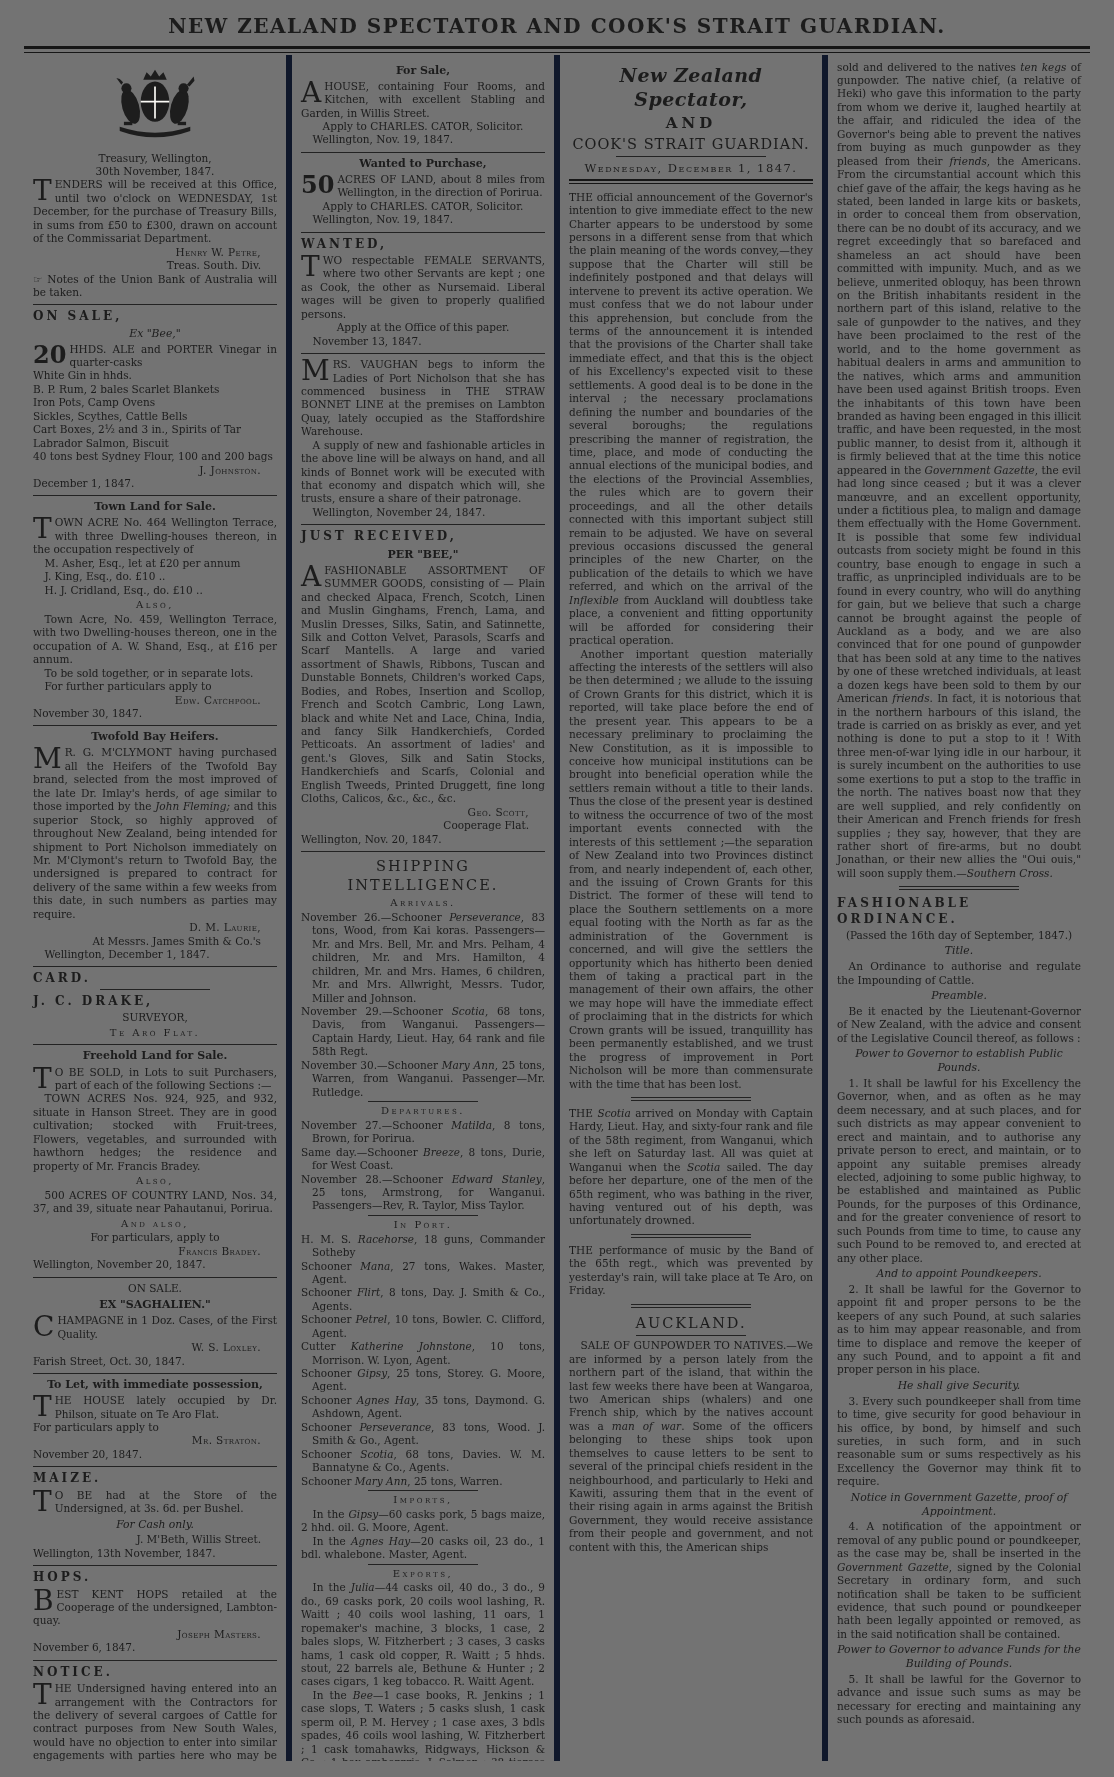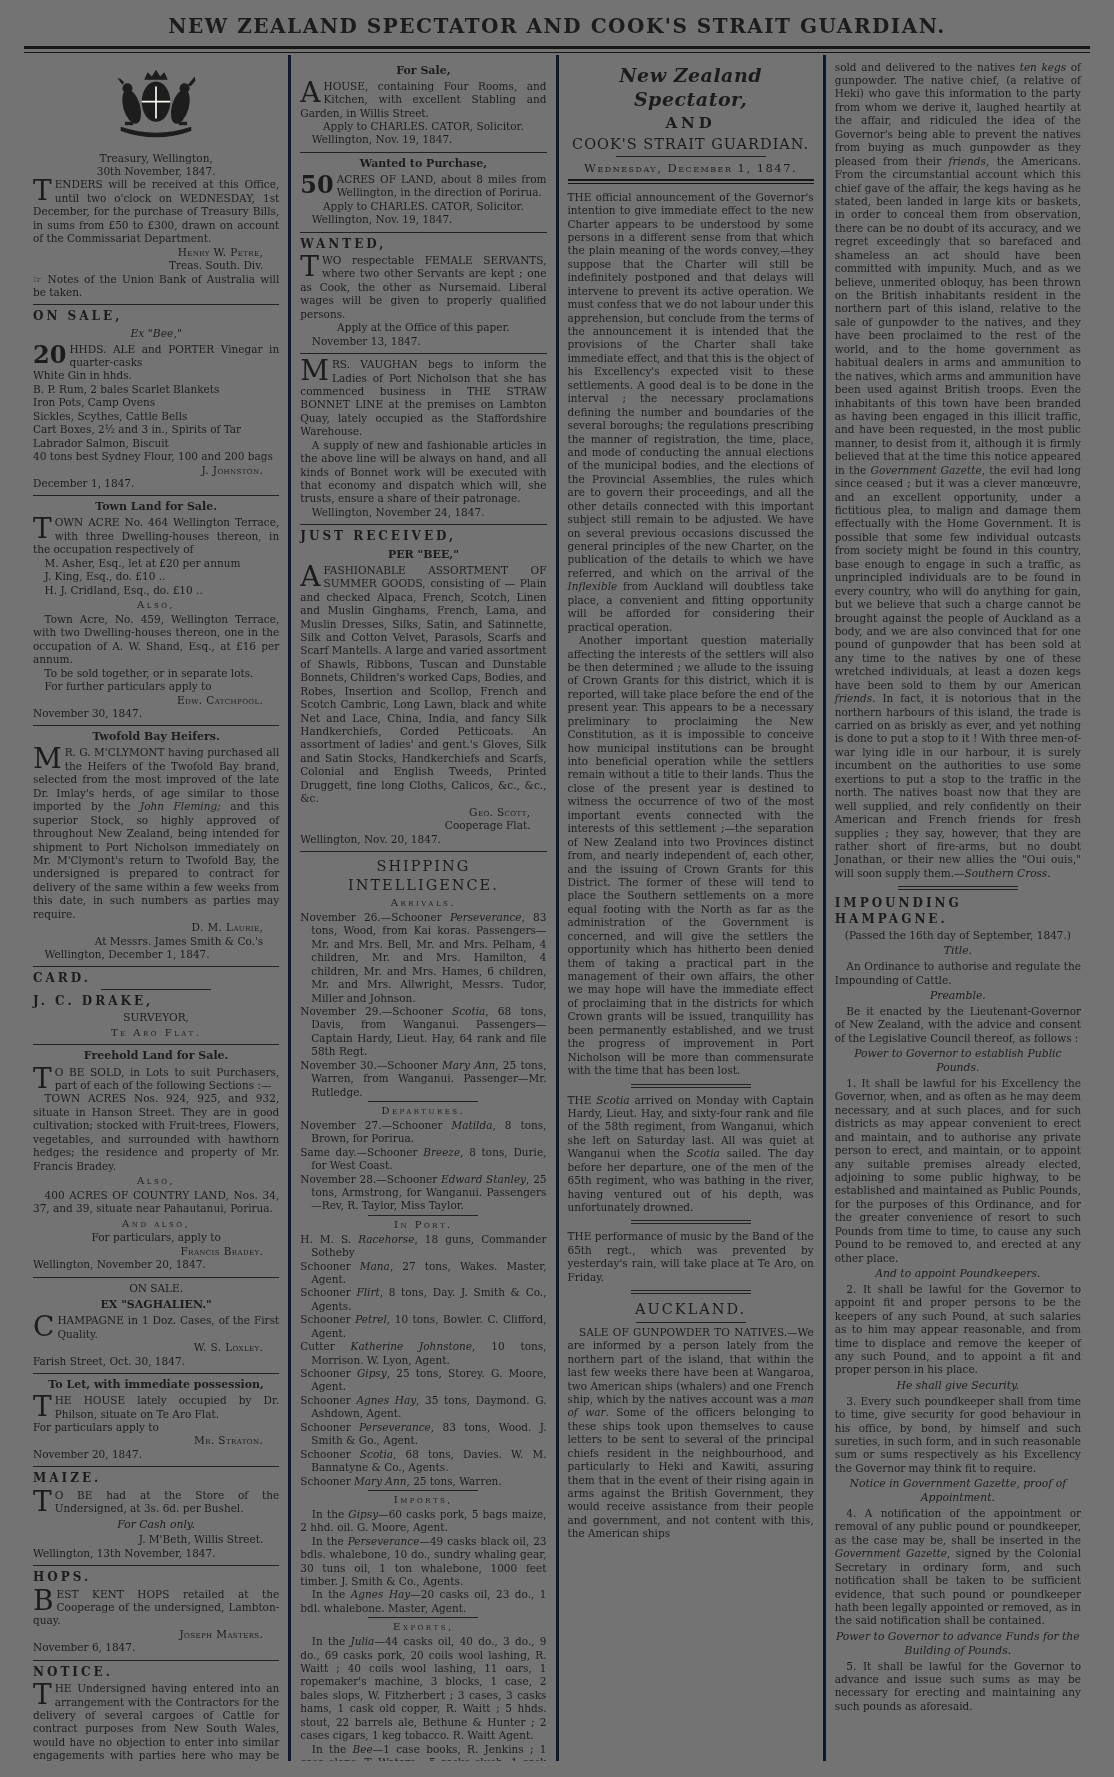--- a/index.html
+++ b/index.html
@@ -8,21 +8,21 @@
     background:#fbfaf5;color:#1c1c1c;
     padding:12px 24px 18px;
     font-family:"DejaVu Serif","Liberation Serif",serif;
     font-size:10.5px;line-height:1.28;
     overflow:hidden;
   }
   .paper-title{text-align:center;font-weight:700;font-size:20px;letter-spacing:1.5px;margin:2px 0 6px;}
   .head-rule{border-top:3px solid #161616;border-bottom:1px solid #161616;height:3px;margin-bottom:2px;}
   .cols{display:flex;height:1706px;overflow:hidden;}
   .col{flex:1 1 0;padding:6px 9px 0;overflow:hidden;box-sizing:border-box;}
-  .col+.col{border-left:3px solid #0f172a;}
+  .col+.col{border-left:6px solid #0f172a;}
   p{margin:0;}
   .p{text-align:justify;margin:0;}
   .ind{text-indent:1.1em;}
   .hang{margin:0;padding-left:11px;text-indent:-11px;text-align:justify;}
   .pr{text-align:right;padding-right:16px;margin:0;}
   .pc{text-align:center;margin:0;}
   .pl{margin:0;}
   .smc{font-variant:small-caps;letter-spacing:.4px;}
   .h1{text-align:center;font-size:14.5px;letter-spacing:2px;margin:5px 0 3px;}
   .h2{text-align:center;font-weight:700;font-size:11px;margin:3px 0 2px;}
@@ -113,21 +113,21 @@
         <div class="h2c">CARD.</div>
         <div class="srule"></div>
         <div class="h2c">J. C. DRAKE,</div>
         <div class="pc">SURVEYOR,</div>
         <div class="sc">Te Aro Flat.</div>
         <div class="rule"></div>
         <div class="h2">Freehold Land for Sale.</div>
         <p class="p"><span class="dc">T</span>O BE SOLD, in Lots to suit Purchasers, part of each of the following Sections :—</p>
         <p class="p ind">TOWN ACRES Nos. 924, 925, and 932, situate in Hanson Street. They are in good cultivation; stocked with Fruit-trees, Flowers, vegetables, and surrounded with hawthorn hedges; the residence and property of Mr. Francis Bradey.</p>
         <div class="sc">Also,</div>
-        <p class="p ind">400 ACRES OF COUNTRY LAND, Nos. 34, 37, and 39, situate near Pahautanui, Porirua.</p>
+        <p class="p ind">500 ACRES OF COUNTRY LAND, Nos. 34, 37, and 39, situate near Pahautanui, Porirua.</p>
         <div class="sc">And also,</div>
         <div class="pc">For particulars, apply to</div>
         <div class="pr smc">Francis Bradey.</div>
         <div class="pl">Wellington, November 20, 1847.</div>
         <div class="rule"></div>
         <div class="pc">ON SALE.</div>
         <div class="h2">EX "SAGHALIEN."</div>
         <p class="p"><span class="dc">C</span>HAMPAGNE in 1 Doz. Cases, of the First Quality.</p>
         <div class="pr smc">W. S. Loxley.</div>
         <div class="pl">Farish Street, Oct. 30, 1847.</div>
@@ -197,21 +197,20 @@
         <p class="hang">Schooner <i>Petrel</i>, 10 tons, Bowler. C. Clifford, Agent.</p>
         <p class="hang">Cutter <i>Katherine Johnstone</i>, 10 tons, Morrison. W. Lyon, Agent.</p>
         <p class="hang">Schooner <i>Gipsy</i>, 25 tons, Storey. G. Moore, Agent.</p>
         <p class="hang">Schooner <i>Agnes Hay</i>, 35 tons, Daymond. G. Ashdown, Agent.</p>
         <p class="hang">Schooner <i>Perseverance</i>, 83 tons, Wood. J. Smith &amp; Go., Agent.</p>
         <p class="hang">Schooner <i>Scotia</i>, 68 tons, Davies. W. M. Bannatyne &amp; Co., Agents.</p>
         <p class="hang">Schooner <i>Mary Ann</i>, 25 tons, Warren.</p>
         <div class="srule"></div>
         <div class="sc">Imports,</div>
         <p class="p ind">In the <i>Gipsy</i>—60 casks pork, 5 bags maize, 2 hhd. oil. G. Moore, Agent.</p>
-        <p class="p ind">In the <i>Perseverance</i>—49 casks black oil, 23 bdls. whalebone, 10 do., sundry whaling gear, 30 tuns oil, 1 ton whalebone, 1000 feet timber. J. Smith &amp; Co., Agents.</p>
         <p class="p ind">In the <i>Agnes Hay</i>—20 casks oil, 23 do., 1 bdl. whalebone. Master, Agent.</p>
         <div class="srule"></div>
         <div class="sc">Exports,</div>
         <p class="p ind">In the <i>Julia</i>—44 casks oil, 40 do., 3 do., 9 do., 69 casks pork, 20 coils wool lashing, R. Waitt ; 40 coils wool lashing, 11 oars, 1 ropemaker's machine, 3 blocks, 1 case, 2 bales slops, W. Fitzherbert ; 3 cases, 3 casks hams, 1 cask old copper, R. Waitt ; 5 hhds. stout, 22 barrels ale, Bethune &amp; Hunter ; 2 cases cigars, 1 keg tobacco. R. Waitt Agent.</p>
         <p class="p ind">In the <i>Bee</i>—1 case books, R. Jenkins ; 1 case slops, T. Waters ; 5 casks slush, 1 cask sperm oil, P. M. Hervey ; 1 case axes, 3 bdls spades, 46 coils wool lashing, W. Fitzherbert ; 1 cask tomahawks, Ridgways, Hickson &amp; Co. ; 1 box ambergris, J. Salmon ; 38 tierces beef, Bethune &amp; Hunter ; 10 casks black oil. W. M. Bannatyne &amp; Co., Agents.</p>
       </section>
     <section class="col">
         <div class="masthead">
           <div class="mh-title">New Zealand Spectator,</div>
           <div class="mh-and">AND</div>
@@ -227,21 +226,21 @@
         <div class="dbl"></div>
         <p class="p">THE performance of music by the Band of the 65th regt., which was prevented by yesterday's rain, will take place at Te Aro, on Friday.</p>
         <div class="dbl"></div>
         <div class="h1">AUCKLAND.</div>
         <div class="srule"></div>
         <p class="p ind">SALE OF GUNPOWDER TO NATIVES.—We are informed by a person lately from the northern part of the island, that within the last few weeks there have been at Wangaroa, two American ships (whalers) and one French ship, which by the natives account was a <i>man of war</i>. Some of the officers belonging to these ships took upon themselves to cause letters to be sent to several of the principal chiefs resident in the neighbourhood, and particularly to Heki and Kawiti, assuring them that in the event of their rising again in arms against the British Government, they would receive assistance from their people and government, and not content with this, the American ships</p>
       </section>
     <section class="col">
         <p class="p">sold and delivered to the natives <i>ten kegs</i> of gunpowder. The native chief, (a relative of Heki) who gave this information to the party from whom we derive it, laughed heartily at the affair, and ridiculed the idea of the Governor's being able to prevent the natives from buying as much gunpowder as they pleased from their <i>friends</i>, the Americans. From the circumstantial account which this chief gave of the affair, the kegs having as he stated, been landed in large kits or baskets, in order to conceal them from observation, there can be no doubt of its accuracy, and we regret exceedingly that so barefaced and shameless an act should have been committed with impunity. Much, and as we believe, unmerited obloquy, has been thrown on the British inhabitants resident in the northern part of this island, relative to the sale of gunpowder to the natives, and they have been proclaimed to the rest of the world, and to the home government as habitual dealers in arms and ammunition to the natives, which arms and ammunition have been used against British troops. Even the inhabitants of this town have been branded as having been engaged in this illicit traffic, and have been requested, in the most public manner, to desist from it, although it is firmly believed that at the time this notice appeared in the <i>Government Gazette</i>, the evil had long since ceased ; but it was a clever manœuvre, and an excellent opportunity, under a fictitious plea, to malign and damage them effectually with the Home Government. It is possible that some few individual outcasts from society might be found in this country, base enough to engage in such a traffic, as unprincipled individuals are to be found in every country, who will do anything for gain, but we believe that such a charge cannot be brought against the people of Auckland as a body, and we are also convinced that for one pound of gunpowder that has been sold at any time to the natives by one of these wretched individuals, at least a dozen kegs have been sold to them by our American <i>friends</i>. In fact, it is notorious that in the northern harbours of this island, the trade is carried on as briskly as ever, and yet nothing is done to put a stop to it ! With three men-of-war lying idle in our harbour, it is surely incumbent on the authorities to use some exertions to put a stop to the traffic in the north. The natives boast now that they are well supplied, and rely confidently on their American and French friends for fresh supplies ; they say, however, that they are rather short of fire-arms, but no doubt Jonathan, or their new allies the "Oui ouis," will soon supply them.—<i>Southern Cross.</i></p>
         <div class="dbl"></div>
-        <div class="h2c">IMPOUNDING HAMPAGNE.</div>
+        <div class="h2c">FASHIONABLE ORDINANCE.</div>
         <div class="pc">(Passed the 16th day of September, 1847.)</div>
         <div class="hi">Title.</div>
         <p class="p ind">An Ordinance to authorise and regulate the Impounding of Cattle.</p>
         <div class="hi">Preamble.</div>
         <p class="p ind">Be it enacted by the Lieutenant-Governor of New Zealand, with the advice and consent of the Legislative Council thereof, as follows :</p>
         <div class="hi">Power to Governor to establish Public Pounds.</div>
         <p class="p ind">1. It shall be lawful for his Excellency the Governor, when, and as often as he may deem necessary, and at such places, and for such districts as may appear convenient to erect and maintain, and to authorise any private person to erect, and maintain, or to appoint any suitable premises already elected, adjoining to some public highway, to be established and maintained as Public Pounds, for the purposes of this Ordinance, and for the greater convenience of resort to such Pounds from time to time, to cause any such Pound to be removed to, and erected at any other place.</p>
         <div class="hi">And to appoint Poundkeepers.</div>
         <p class="p ind">2. It shall be lawful for the Governor to appoint fit and proper persons to be the keepers of any such Pound, at such salaries as to him may appear reasonable, and from time to displace and remove the keeper of any such Pound, and to appoint a fit and proper person in his place.</p>
         <div class="hi">He shall give Security.</div>

